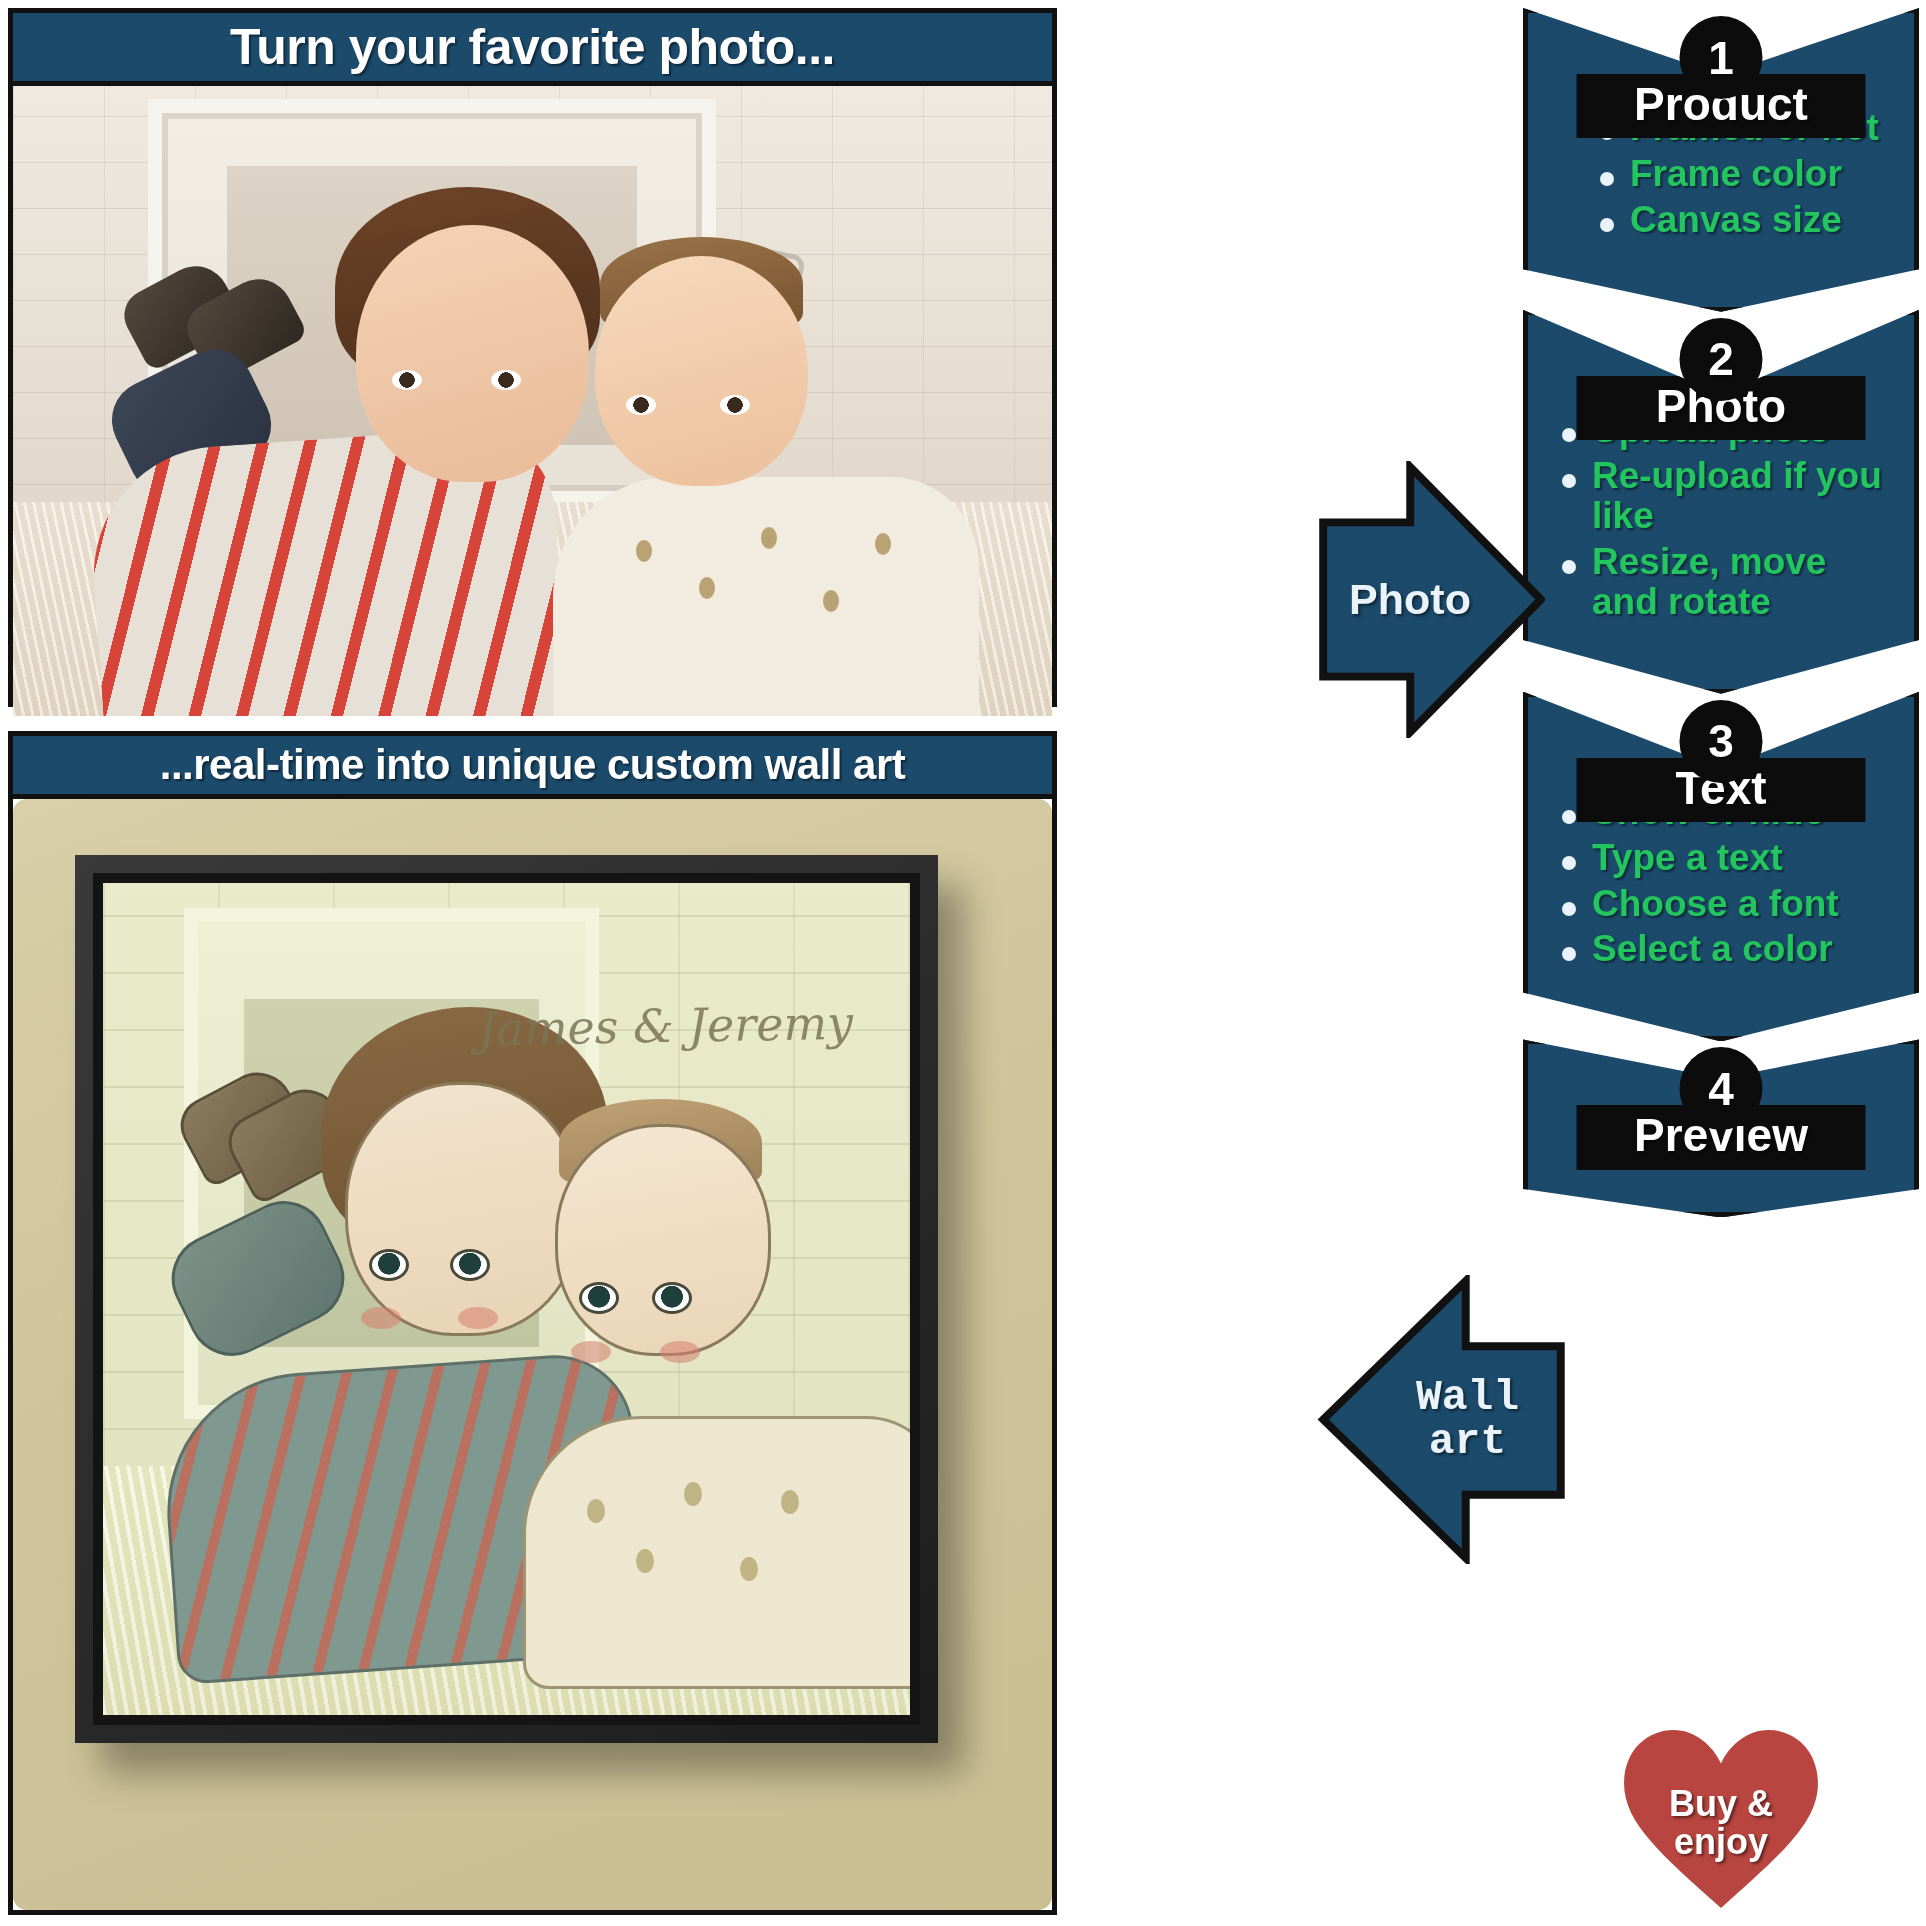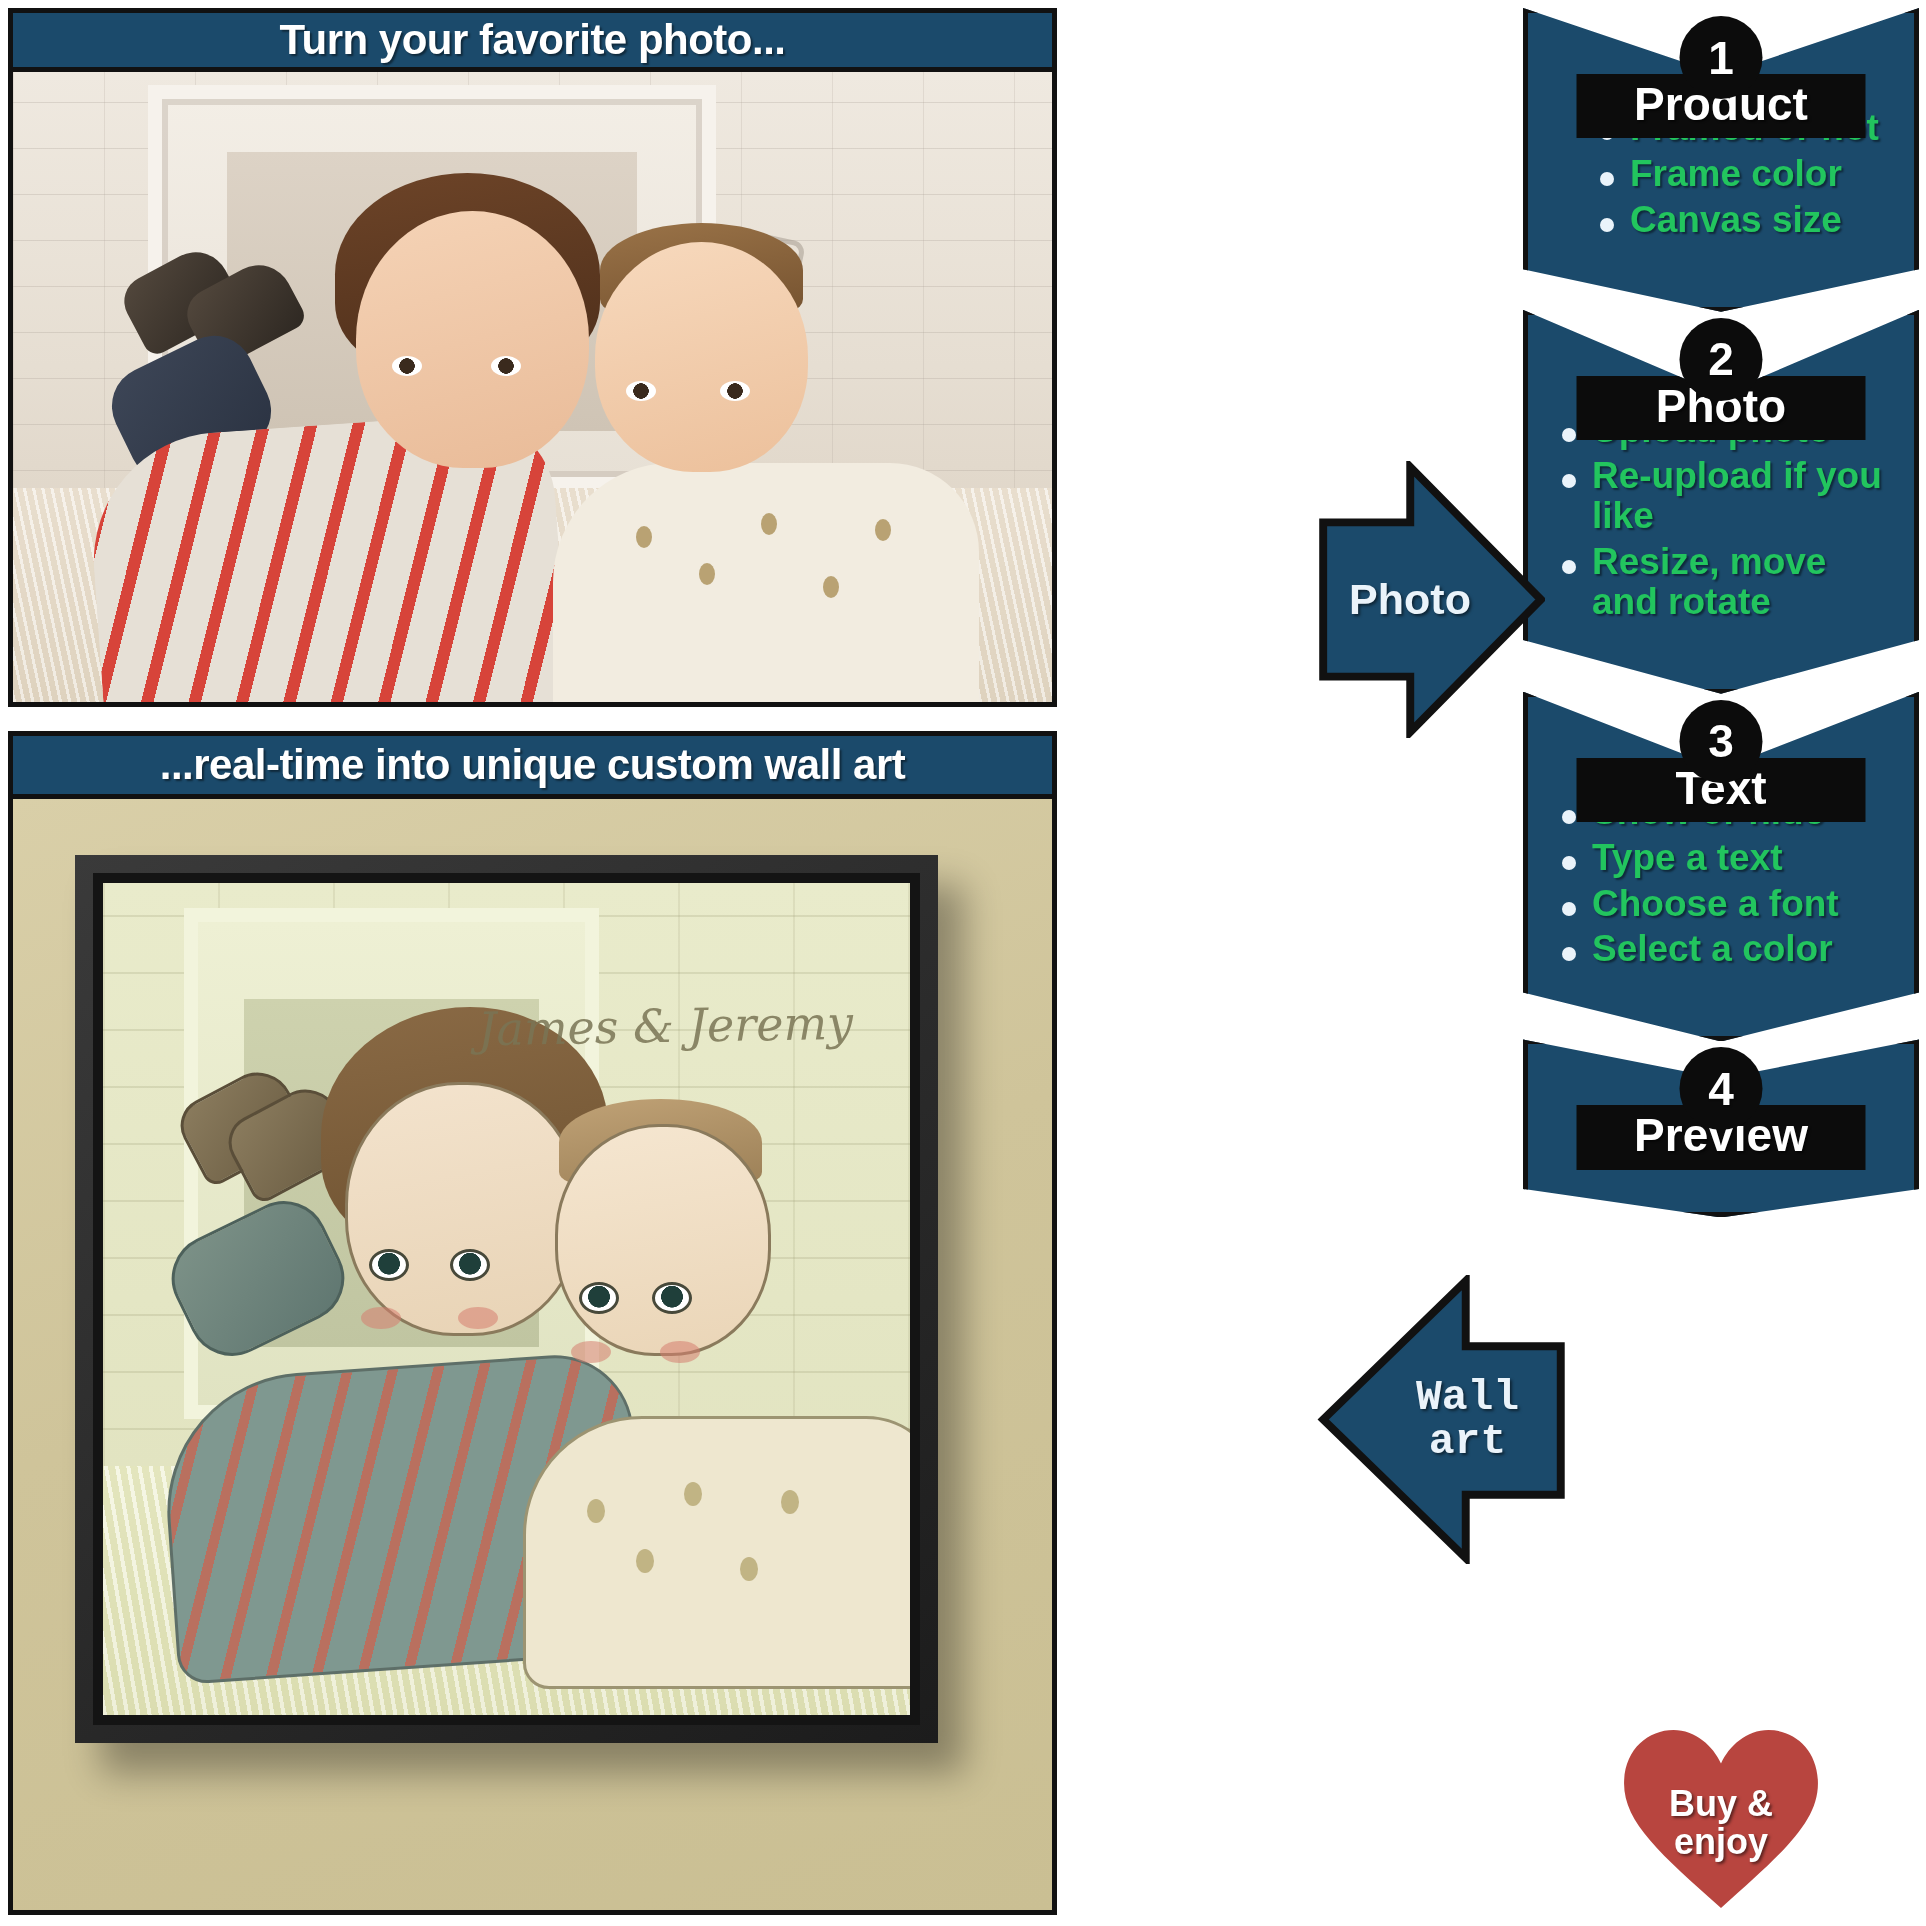--- a/index.html
+++ b/index.html
@@ -23,28 +23,28 @@
     font-weight:bold;
     letter-spacing:-0.5px;
     box-sizing:border-box;
     border-bottom:5px solid #111;
     display:flex;align-items:center;justify-content:center;
     text-shadow:2px 2px 2px rgba(0,0,0,.45);
   }
 
   
   #panel-photo{top:0;height:699px;}
-  #panel-photo .panel-header{height:59px;font-size:42px;text-align:center;}
+  #panel-photo .panel-header{height:73px;font-size:50px;text-align:center;}
   .photo-body{position:relative;width:100%;height:630px;overflow:hidden;background:#e9e0d4;}
 
   
   #panel-art{top:723px;height:1184px;}
   #panel-art .panel-header{height:63px;font-size:42px;}
   .art-body{position:relative;width:100%;height:1111px;overflow:hidden;
-            background:linear-gradient(160deg,#d9cfa8 0%,#cfc49a 45%,#cabf93 100%);}
+            background:linear-gradient(160deg,#d9cfa8 0%,#cfc49a 45%,#cabf93 100%);border-radius:14px;}
 
   
   .scene{position:absolute;inset:0;}
   .wall{position:absolute;left:0;top:0;right:0;height:78%;
         background:
           repeating-linear-gradient(0deg, rgba(170,160,150,.30) 0 1px, rgba(0,0,0,0) 1px 46px),
           repeating-linear-gradient(90deg, rgba(170,160,150,.22) 0 1px, rgba(0,0,0,0) 1px 91px),
           linear-gradient(180deg,#efe9e0 0%,#e6ded2 60%,#ded4c6 100%);}
   .mantel{position:absolute;left:13%;top:2%;width:52%;height:60%;
           background:linear-gradient(180deg,#f3eee6,#e7e0d5);

